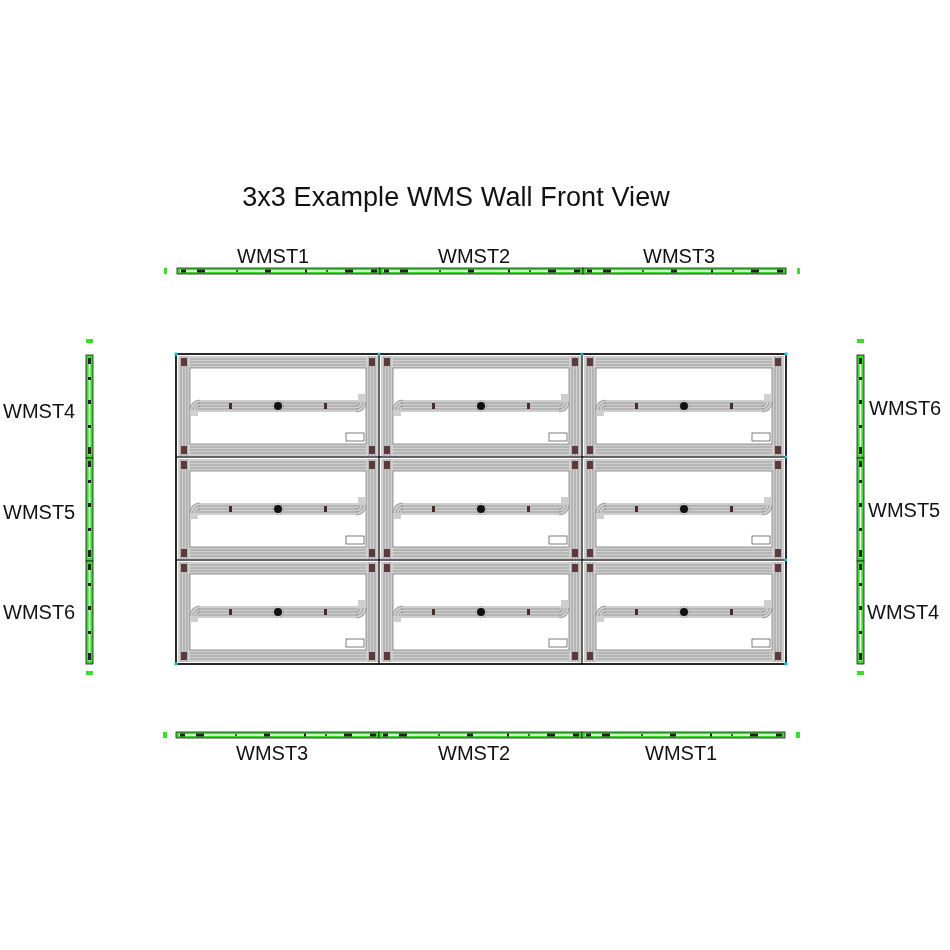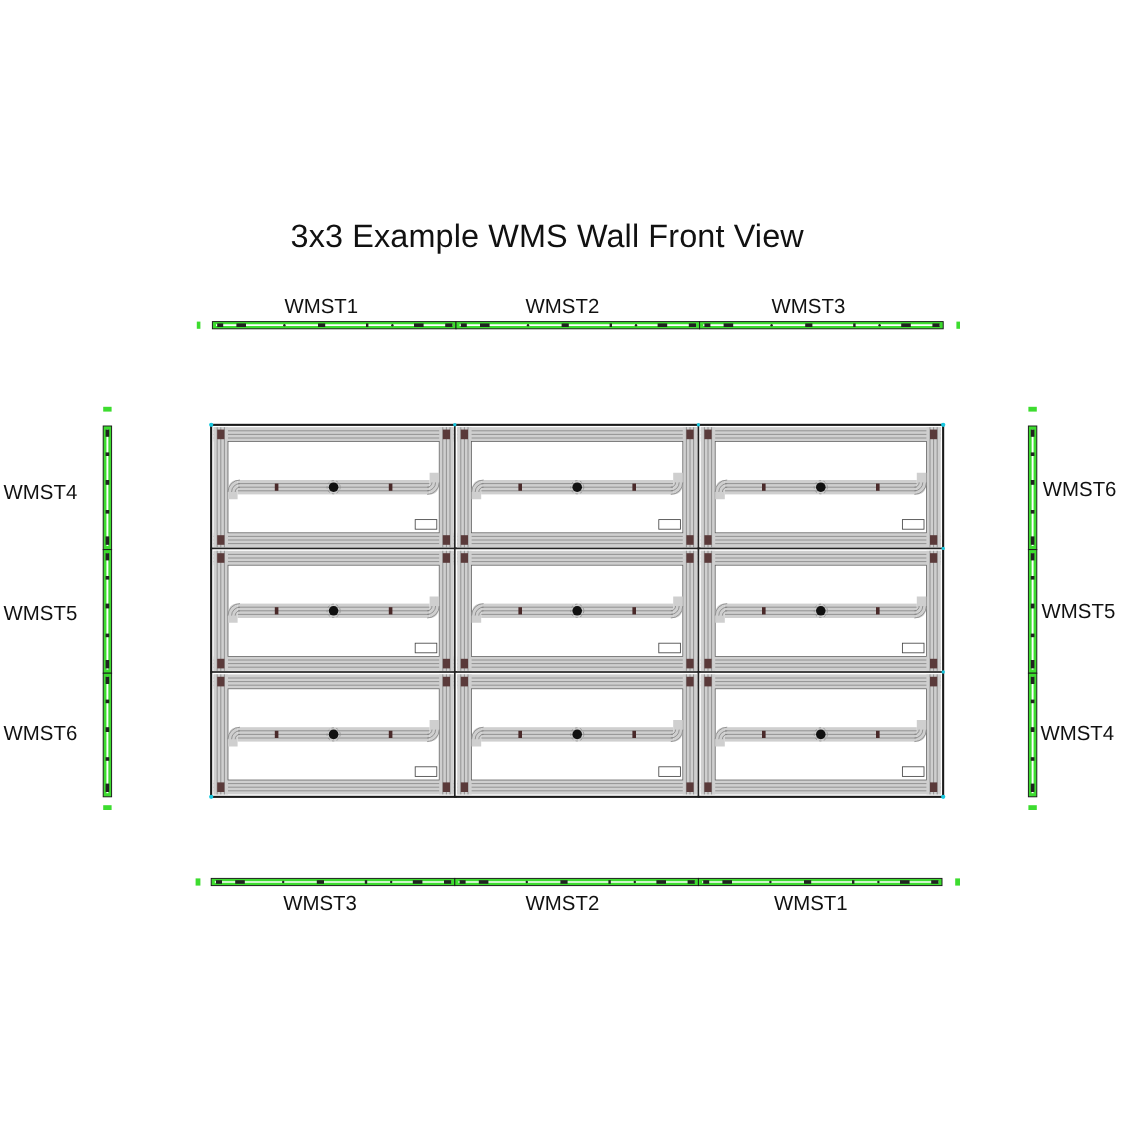--- a/index.html
+++ b/index.html
@@ -1,18 +1,18 @@
 <!DOCTYPE html>
 <html><head>
   <meta charset="utf-8">
   <style>
     html, body { margin: 0; padding: 0; background: #ffffff; }
     body { width: 950px; height: 950px; position: relative; overflow: hidden; font-family: "Liberation Sans", sans-serif; color: #111; }
     .title { position: absolute; left: 0; width: 912px; top: 182px; text-align: center; font-size: 27px; letter-spacing: 0.1px; }
-    .lbl { position: absolute; font-size: 17px; line-height: 20px; white-space: nowrap; }
+    .lbl { position: absolute; font-size: 20px; line-height: 20px; white-space: nowrap; }
     svg.drawing { position: absolute; left: 0; top: 0; }
   </style>
 </head>
 <body>
 
 <div class="title">3x3 Example WMS Wall Front View</div>
 
 <div class="lbl" style="left:237px; top:246px;">WMST1</div>
 <div class="lbl" style="left:438px; top:246px;">WMST2</div>
 <div class="lbl" style="left:643px; top:246px;">WMST3</div>

